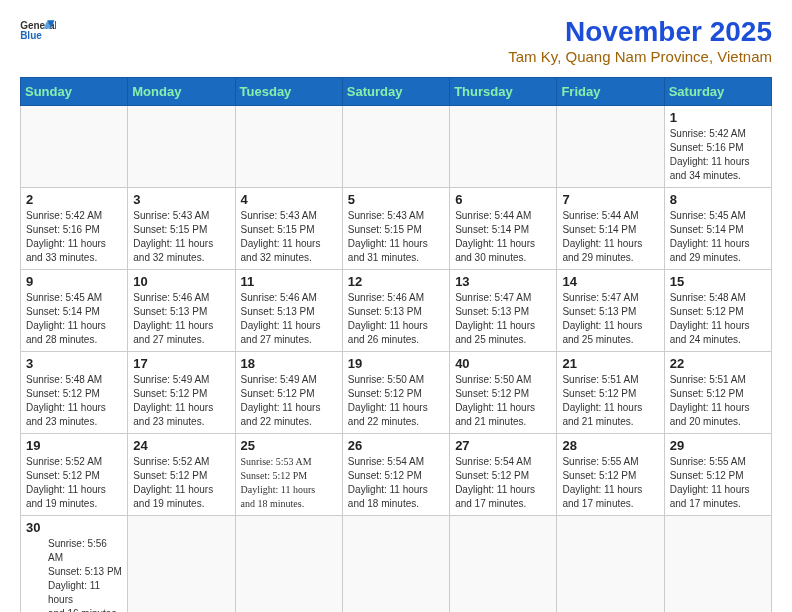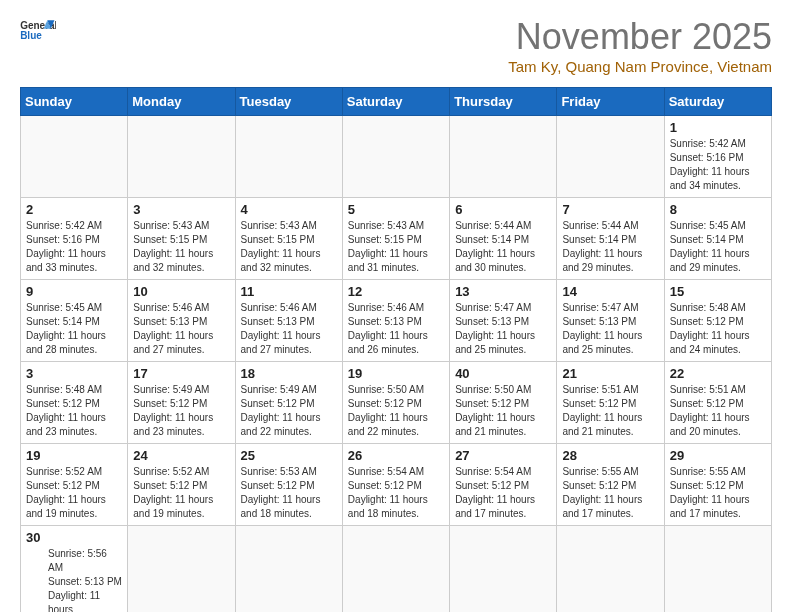--- a/index.html
+++ b/index.html
@@ -22,36 +22,36 @@
       gap: 4px;
     }
     .logo-icon {
       width: 36px;
       height: 30px;
     }
     .title-block {
       text-align: right;
     }
     .month-title {
-      font-size: 36px;
-      font-weight: normal;
-      color: #737373;
+      font-size: 28px;
+      font-weight: bold;
+      color: #1d4ed8;
     }
     .location-title {
       font-size: 15px;
       color: #a16207;
     }
     .calendar-table {
       width: 100%;
       border-collapse: collapse;
       border: 1px solid #ccc;
     }
     .calendar-table th {
       background-color: #1a6abf;
-      color: #ffffff;
+      color: #86efac;
       font-size: 13px;
       font-weight: bold;
       padding: 6px 4px;
       text-align: left;
       border: 1px solid #1558a0;
     }
     .calendar-table td {
       border: 1px solid #ccc;
       vertical-align: top;
       padding: 4px 5px;
@@ -287,21 +287,21 @@
         </td>
         <td>
           <div class="day-number">24</div>
           <div class="day-info" style="white-space: pre-line;">Sunrise: 5:52 AM
 Sunset: 5:12 PM
 Daylight: 11 hours
 and 19 minutes.</div>
         </td>
         <td>
           <div class="day-number">25</div>
-          <div class="day-info" style="white-space: pre-line;">Sunrise: 5:53 AM
+          <div class="day-info" style="white-space: pre-line; font-family: Liberation Serif, serif;">Sunrise: 5:53 AM
 Sunset: 5:12 PM
 Daylight: 11 hours
 and 18 minutes.</div>
         </td>
         <td>
           <div class="day-number">26</div>
           <div class="day-info" style="white-space: pre-line;">Sunrise: 5:54 AM
 Sunset: 5:12 PM
 Daylight: 11 hours
 and 18 minutes.</div>

